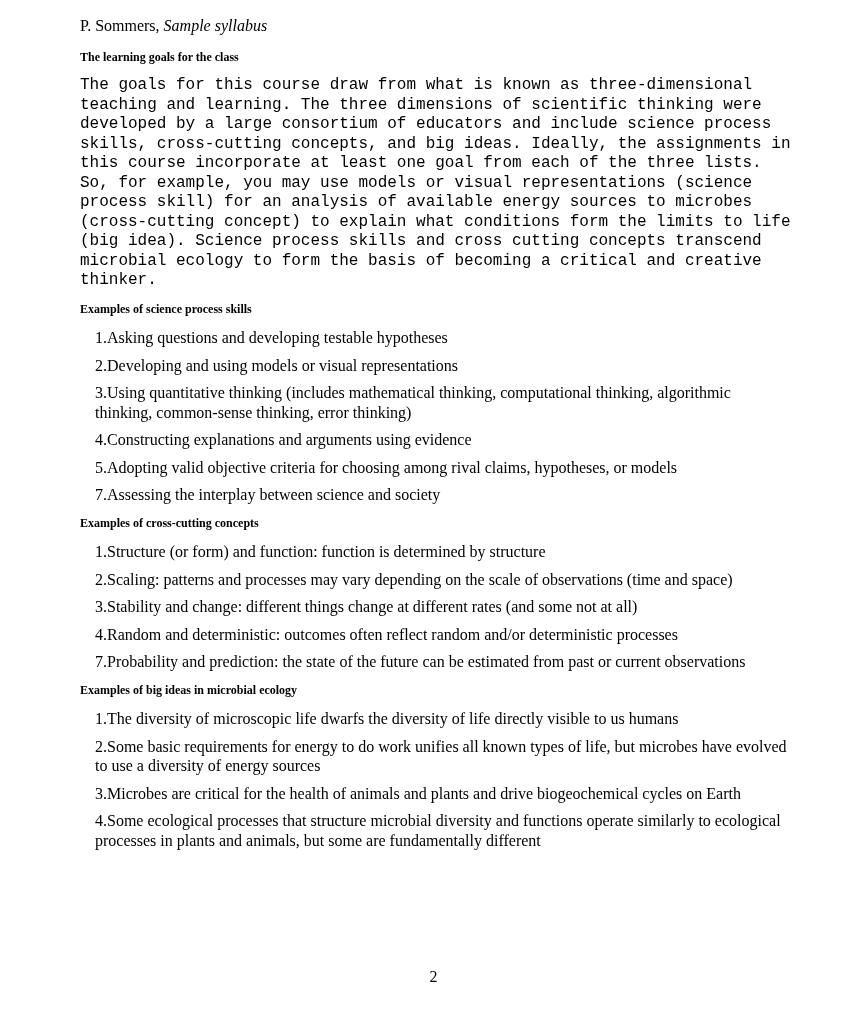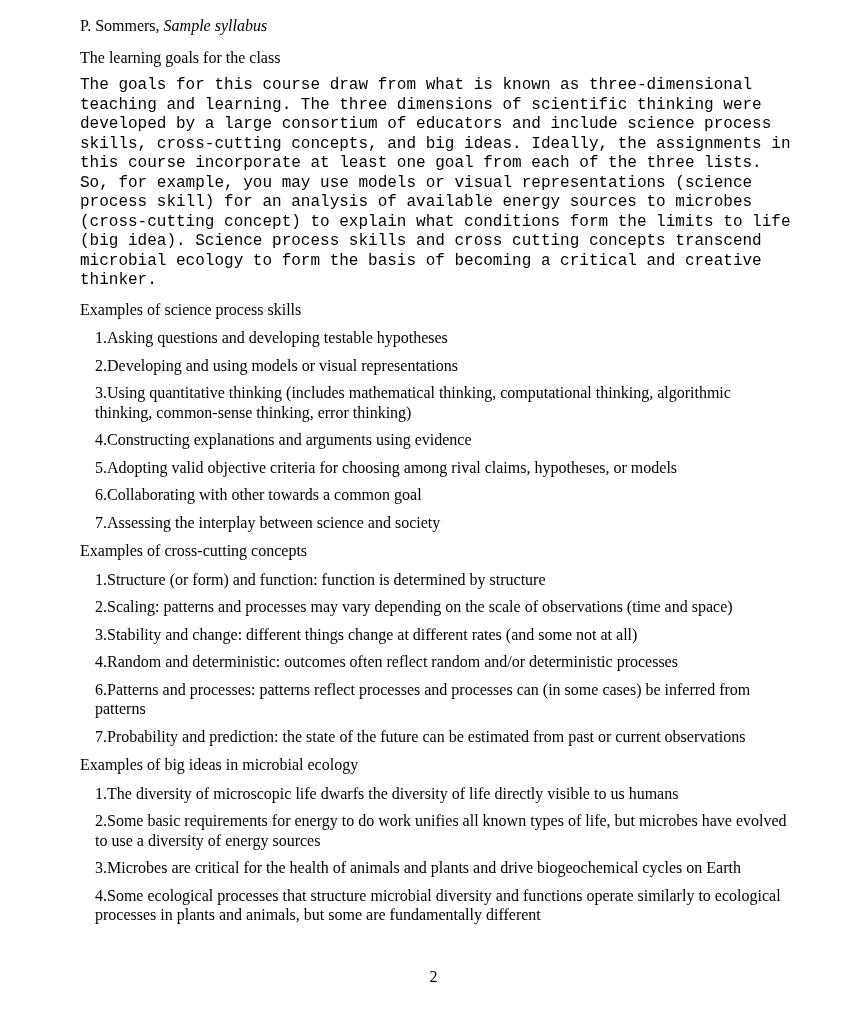--- a/index.html
+++ b/index.html
@@ -12,22 +12,22 @@
     color: #000000;
     font-family: "Liberation Serif", serif;
     font-size: 16px;
     line-height: 19.5px;
     padding: 16px 76px 0 80px;
     overflow: hidden;
   }
   .header-line { margin: 0 0 12px 0; }
   .italic { font-style: italic; text-align: right; }
   .sec-heading {
-    font-size: 16px;
-    font-weight: normal;
+    font-size: 12px;
+    font-weight: bold;
     margin: 9px 0 9px 0;
     line-height: 19.5px;
   }
   .body-para { margin: 9px 0 9px 0; font-family: Liberation Mono, monospace; }
   .list { margin: 0; }
   .li {
     margin: 0 0 8px 15px;
     line-height: 19.5px;
   }
   .list { margin-bottom: 9px; }
@@ -49,31 +49,29 @@
   <h2 class="sec-heading">The learning goals for the class</h2>
   <p class="body-para">The goals for this course draw from what is known as three-dimensional teaching and learning. The three dimensions of scientific thinking were developed by a large consortium of educators and include science process skills, cross-cutting concepts, and big ideas. Ideally, the assignments in this course incorporate at least one goal from each of the three lists. So, for example, you may use models or visual representations (science process skill) for an analysis of available energy sources to microbes (cross-cutting concept) to explain what conditions form the limits to life (big idea). Science process skills and cross cutting concepts transcend microbial ecology to form the basis of becoming a critical and creative thinker.</p>
 
   <h2 class="sec-heading">Examples of science process skills</h2>
   <div class="list">
     <p class="li">1.Asking questions and developing testable hypotheses</p>
     <p class="li">2.Developing and using models or visual representations</p>
     <p class="li">3.Using quantitative thinking (includes mathematical thinking, computational thinking, algorithmic thinking, common-sense thinking, error thinking)</p>
     <p class="li">4.Constructing explanations and arguments using evidence</p>
     <p class="li">5.Adopting valid objective criteria for choosing among rival claims, hypotheses, or models</p>
-    <p class="li">6.Collaborating with other towards a common goal</p>
     <p class="li">7.Assessing the interplay between science and society</p>
   </div>
 
   <h2 class="sec-heading">Examples of cross-cutting concepts</h2>
   <div class="list">
     <p class="li">1.Structure (or form) and function: function is determined by structure</p>
     <p class="li">2.Scaling: patterns and processes may vary depending on the scale of observations (time and space)</p>
     <p class="li">3.Stability and change: different things change at different rates (and some not at all)</p>
     <p class="li">4.Random and deterministic: outcomes often reflect random and/or deterministic processes</p>
-    <p class="li">6.Patterns and processes: patterns reflect processes and processes can (in some cases) be inferred from patterns</p>
     <p class="li">7.Probability and prediction: the state of the future can be estimated from past or current observations</p>
   </div>
 
   <h2 class="sec-heading">Examples of big ideas in microbial ecology</h2>
   <div class="list">
     <p class="li">1.The diversity of microscopic life dwarfs the diversity of life directly visible to us humans</p>
     <p class="li">2.Some basic requirements for energy to do work unifies all known types of life, but microbes have evolved to use a diversity of energy sources</p>
     <p class="li">3.Microbes are critical for the health of animals and plants and drive biogeochemical cycles on Earth</p>
     <p class="li">4.Some ecological processes that structure microbial diversity and functions operate similarly to ecological processes in plants and animals, but some are fundamentally different</p>
   </div>

